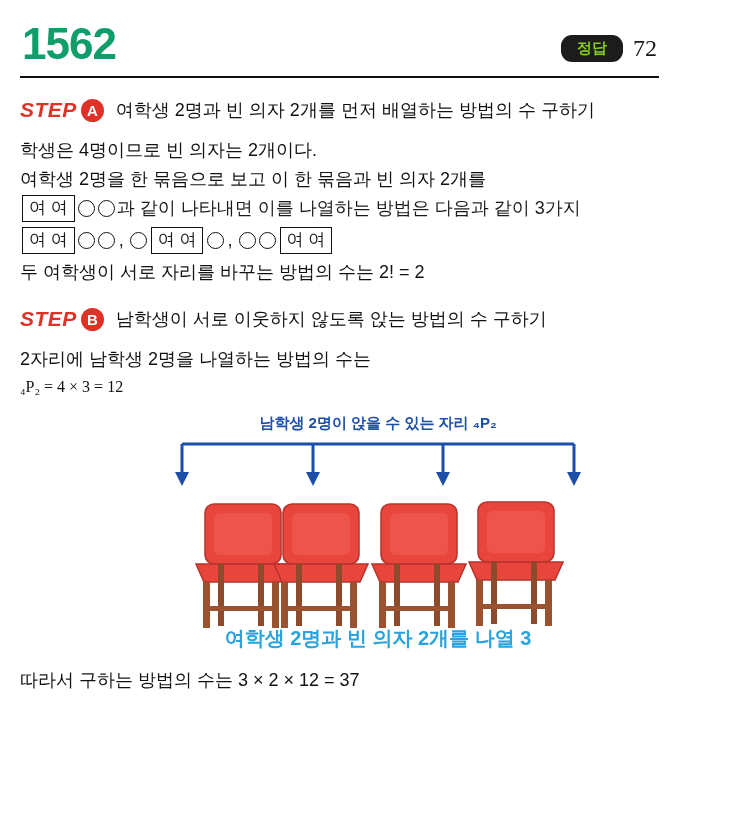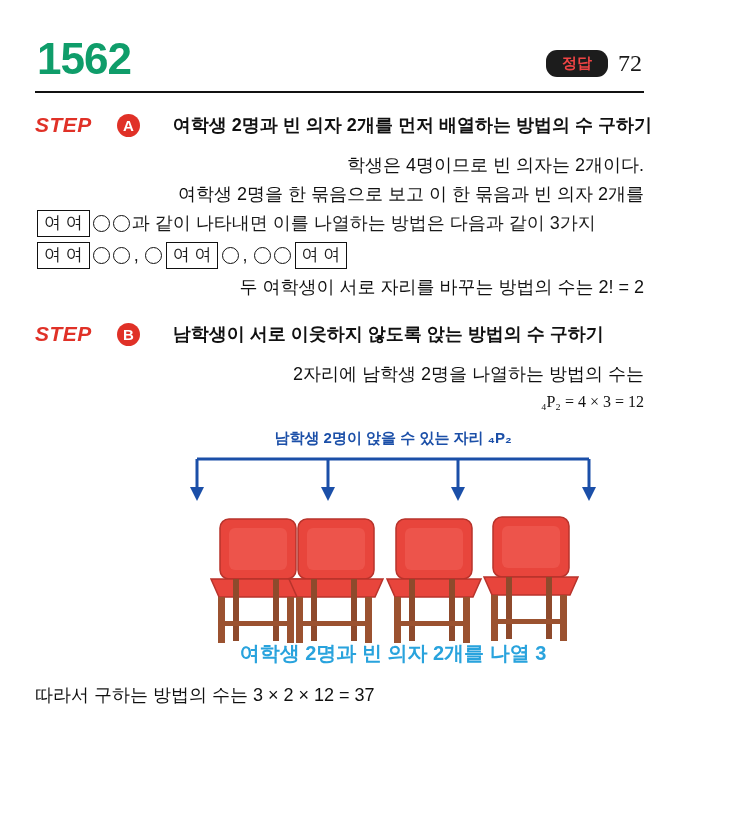--- a/index.html
+++ b/index.html
@@ -12,21 +12,21 @@
     background: #ffffff;
     font-family: "Liberation Sans", sans-serif;
     color: #1a1a1a;
     position: relative;
     overflow: hidden;
   }
   .page {
     position: relative;
     width: 679px;
     height: 832px;
-    padding: 15px;
+    padding: 0;
     box-sizing: border-box;
   }
 
   
   .header {
     display: flex;
     align-items: flex-end;
     justify-content: space-between;
     padding: 22px 22px 0 22px;
     box-sizing: border-box;
@@ -39,42 +39,42 @@
     line-height: 1;
   }
   .answer-wrap {
     display: flex;
     align-items: center;
     gap: 10px;
     padding-bottom: 4px;
   }
   .answer-pill {
     background: #1c1c1c;
-    color: #ef4444;
+    color: #84cc16;
     font-size: 15px;
     font-weight: bold;
     border-radius: 11px;
     padding: 3px 16px;
     line-height: 1.35;
   }
   .answer-value {
     font-size: 24px;
     color: #1a1a1a;
     font-family: "Liberation Serif", serif;
   }
   .rule {
     margin: 10px 20px 0 20px;
     border-top: 2px solid #111;
   }
 
   
   .step-head {
     display: flex;
     align-items: center;
-    gap: 25px;
+    gap: 4px;
     margin: 20px 0 14px 20px;
   }
   .step-word {
     font-size: 21px;
     font-weight: bold;
     color: #e03127;
     letter-spacing: 0.5px;
     font-style: italic;
   }
   .step-badge {
@@ -85,31 +85,30 @@
     color: #fff;
     font-size: 15px;
     font-weight: bold;
     display: inline-flex;
     align-items: center;
     justify-content: center;
     line-height: 1;
   }
   .step-title {
     font-size: 18px;
-    font-weight: bold;
+    font-weight: normal;
     color: #111;
     margin-left: 8px;
   }
 
   .body-text {
     font-size: 18px;
     line-height: 1.62;
     margin: 0 20px;
     color: #111;
-    text-align: right;
   }
   .line {
     margin: 0 20px 3px 20px;
     font-size: 18px;
     line-height: 1.6;
     display: flex;
     align-items: center;
     flex-wrap: wrap;
     gap: 0;
   }

